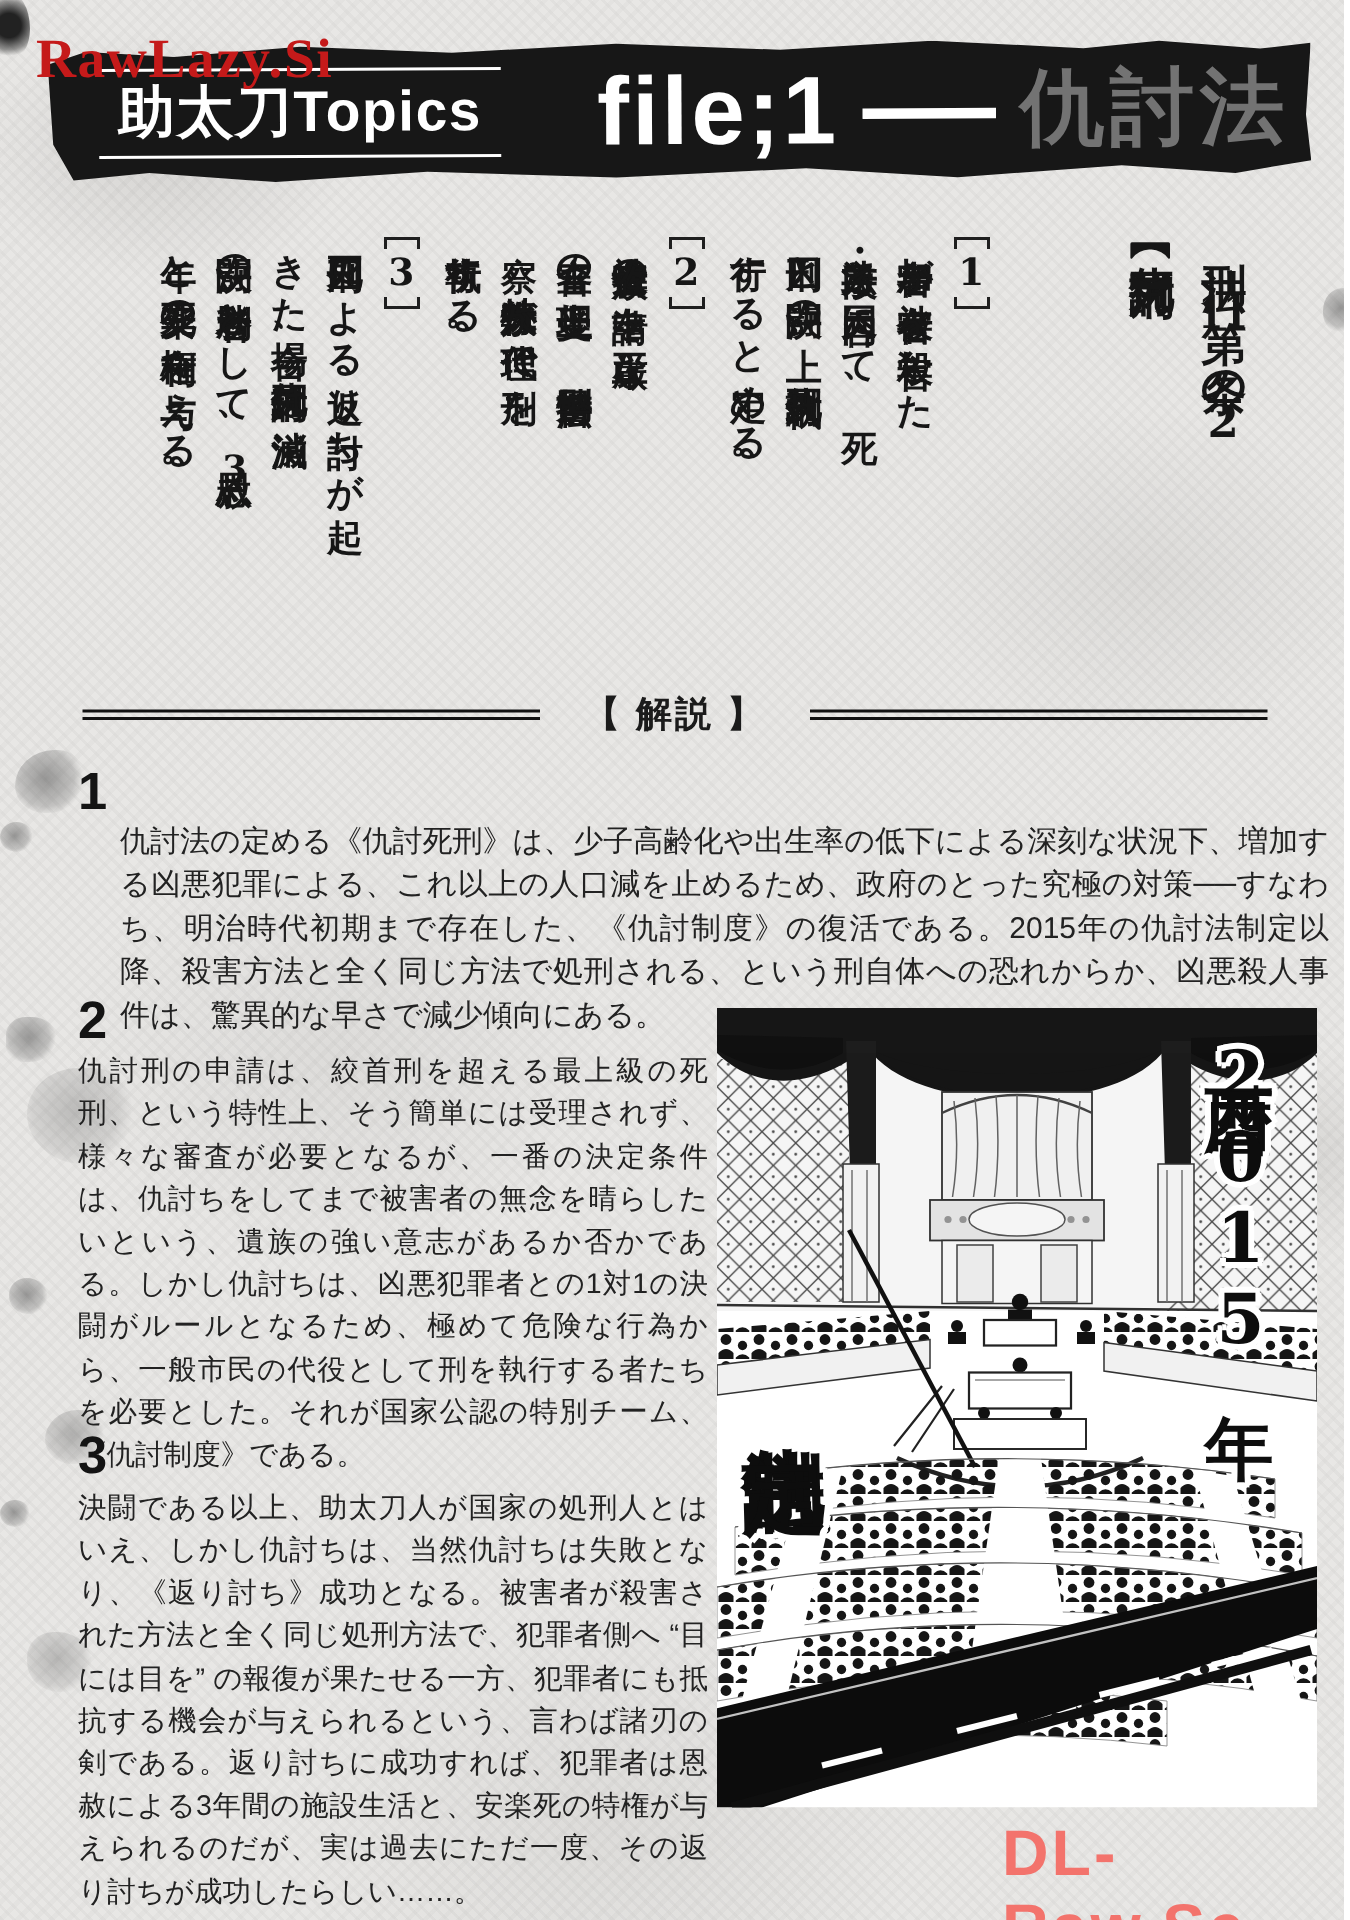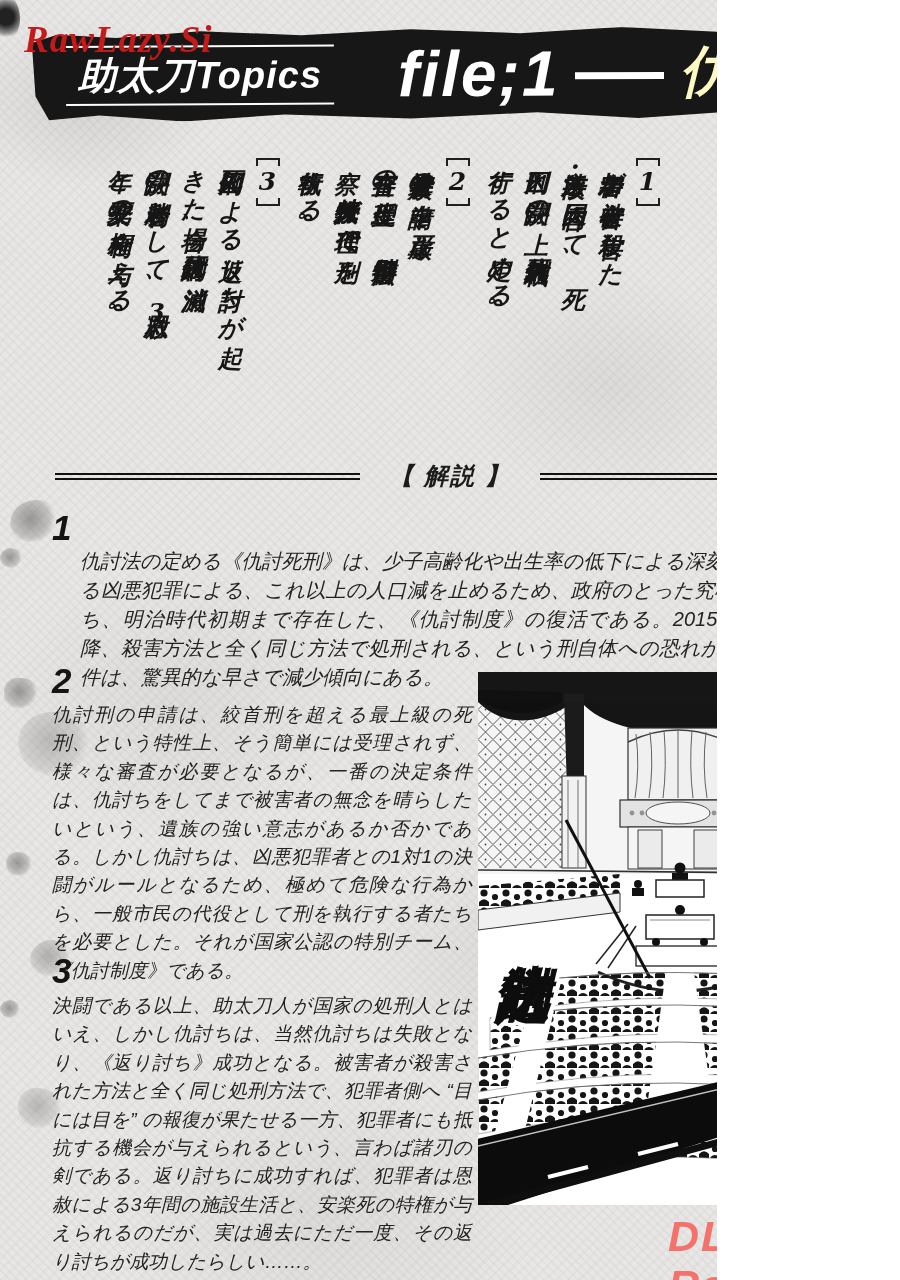--- a/index.html
+++ b/index.html
@@ -1,25 +1,25 @@
 <!DOCTYPE html>
 <html><head>
 <meta charset="utf-8">
 <style>
   html,body{margin:0;padding:0;}
-  .page{position:relative;width:717px;height:1280px;overflow:hidden;
+  .page{position:relative;width:896px;height:1280px;overflow:hidden;
     font-family:"Liberation Sans",sans-serif;color:#1b1b1b;
     background-color:#e8e7e5;
     background-image:
       radial-gradient(ellipse 180px 120px at 12% 8%, rgba(150,148,145,.22), transparent 70%),
       radial-gradient(ellipse 220px 160px at 85% 30%, rgba(160,158,155,.16), transparent 70%),
       radial-gradient(ellipse 260px 200px at 25% 55%, rgba(155,153,150,.14), transparent 70%),
       radial-gradient(ellipse 200px 150px at 70% 75%, rgba(150,148,146,.13), transparent 70%),
       radial-gradient(ellipse 300px 220px at 45% 95%, rgba(158,156,152,.15), transparent 70%),
-      radial-gradient(ellipse 150px 100px at 97% 60%, rgba(150,148,145,.18), transparent 70%); font-style: italic;}
+      radial-gradient(ellipse 150px 100px at 97% 60%, rgba(150,148,145,.18), transparent 70%);}
   .page::after{content:"";position:absolute;inset:0;pointer-events:none;
     background-image:
       repeating-linear-gradient(45deg, rgba(120,120,120,.05) 0 2px, transparent 2px 6px),
       repeating-linear-gradient(-45deg, rgba(130,130,130,.04) 0 3px, transparent 3px 8px);
     mix-blend-mode:multiply;}
   
   .wm-top{position:absolute;left:24px;top:18px;z-index:30;
     font-family:"Liberation Serif",serif;font-weight:bold;font-size:37px;color:#c51a1a;letter-spacing:1px;}
   .wm-bottom{position:absolute;left:668px;top:1212px;z-index:30;
     font-weight:bold;font-size:43px;color:#f3736c;letter-spacing:2px;}
@@ -27,21 +27,21 @@
   .banner{position:absolute;left:32px;top:28px;width:842px;height:92px;background:#171717;z-index:10;
     transform:rotate(-.3deg);
     clip-path:polygon(0 14%,3% 5%,10% 9%,20% 2%,32% 7%,45% 1%,58% 6%,70% 0,82% 6%,88% 1%,96% 7%,100% 3%,99.6% 55%,100% 88%,94% 97%,85% 91%,72% 99%,60% 92%,45% 98%,30% 93%,18% 100%,8% 93%,2% 98%,.4% 72%);}
   .topics{position:absolute;left:34px;top:16px;width:268px;height:60px;
     display:flex;flex-direction:column;justify-content:space-between;align-items:center;}
   .topics .tline{width:100%;height:2px;background:#fff;}
   .topics .tlabel{color:#fff;font-weight:bold;font-size:38px;line-height:38px;letter-spacing:1px;white-space:nowrap;}
   .banner-title{position:absolute;left:366px;right:14px;top:0;bottom:0;display:flex;align-items:center;gap:16px;}
   .file-label{color:#fff;font-weight:bold;font-size:64px;letter-spacing:2px;white-space:nowrap;}
   .title-dash{width:128px;height:7px;background:#fff;margin-top:4px;}
-  .subject{color:#fef9c3;font-weight:bold;font-size:56px;letter-spacing:4px;white-space:nowrap;
+  .subject{color:#737373;font-weight:bold;font-size:56px;letter-spacing:4px;white-space:nowrap;
     font-family:"DejaVu Serif","Liberation Serif",serif;}
   
   .law{position:absolute;left:95px;top:152px;width:745px;height:312px;
     display:flex;flex-direction:row-reverse;align-items:flex-start;z-index:5;}
   .vcol{writing-mode:vertical-rl;text-orientation:upright;white-space:nowrap;
     font-family:"DejaVu Serif","Liberation Serif",serif;font-weight:bold;color:#161616;}
   .law-heading{font-size:30px;line-height:50px;letter-spacing:3px;}
   .vcol-bracket{text-orientation:mixed;font-size:30px;line-height:46px;letter-spacing:2px;}
   .tcy{text-combine-upright:all;}
   .law-col{font-size:24px;line-height:37px;letter-spacing:1px;}

